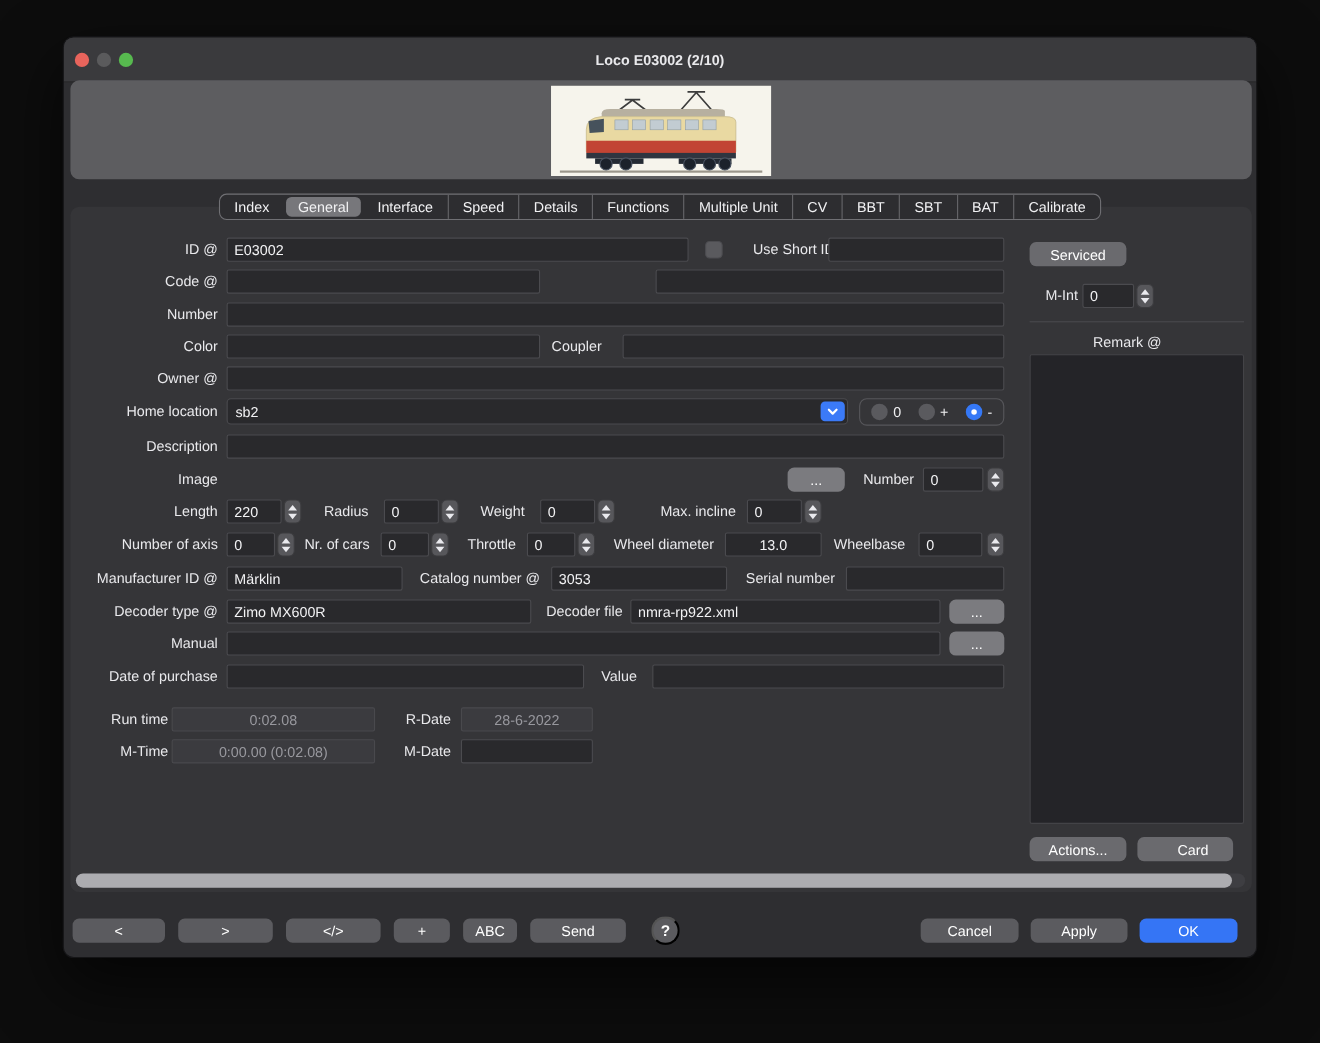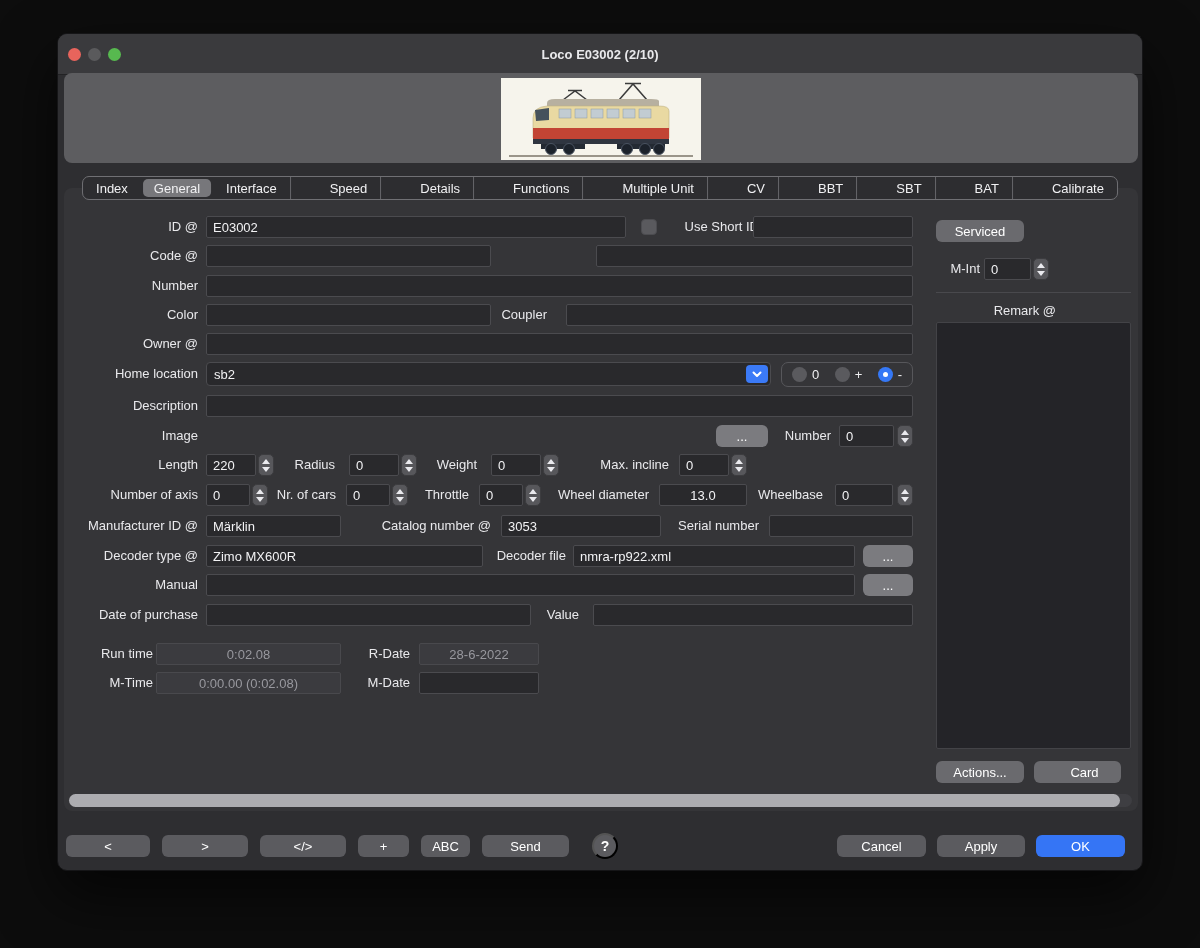--- a/index.html
+++ b/index.html
@@ -15,21 +15,21 @@
   .title{font-size:13px;font-weight:700;color:#e9e9ec;}
   
   .imgpanel{position:absolute;left:6px;top:39px;width:1074px;height:90px;background:#5d5d60;border-radius:8px;}
   .loco{position:absolute;left:50%;top:5px;transform:translateX(-50%);width:200px;height:82px;background:#f6f4ec;}
   .loco svg{display:block;width:100%;height:100%;}
   
   .tabstrip{position:absolute;top:142px;left:50%;transform:translateX(-50%);height:24px;display:flex;
             align-items:stretch;background:#2d2d30;border:1px solid #707074;border-radius:7px;
             box-sizing:border-box;z-index:5;white-space:nowrap;}
   .tab{display:flex;align-items:center;padding:0 13px;font-size:13px;color:#f1f1f3;cursor:default;}
-  .tab.sep{border-left:1px solid #66666a;padding-left:39px;}
+  .tab.sep{border-left:1px solid #66666a;}
   .tab.sel{background:#77777b;border-radius:5px;margin:2px;padding:0 11px;}
   
   .panel{position:absolute;left:6px;top:154px;width:1074px;height:623px;background:#353538;border-radius:8px;}
   .lbl{position:absolute;height:22px;line-height:22px;font-size:13px;color:#e9e9ec;text-align:right;white-space:nowrap;}
   .lbl.left{text-align:right;}
   .inp{position:absolute;height:22px;box-sizing:border-box;background:#29292c;border:1px solid #4b4b4f;
        border-radius:2px;color:#f2f2f4;font-size:13px;padding:0 6px;font-family:inherit;outline:none;}
   .inp.ctr{text-align:center;}
   .inp.dis{background:#3b3b3f;border-color:#49494d;color:#98989e;text-align:center;}
   .st{position:absolute;width:16px;height:22px;background:#57575b;border:1px solid #3c3c3f;border-radius:5px;
@@ -234,21 +234,21 @@
       <span class="lbl" style="left:480px;top:296px;width:105px;">Wheel diameter</span>
       <input class="inp ctr" style="left: 595px; top: 296px; width: 88px;" readonly="" value="13.0">
       <span class="lbl" style="left:690px;top:296px;width:69px;">Wheelbase</span>
       <input class="inp" style="left: 771px; top: 296px; width: 58px;" readonly="" value="0">
       <span class="st" style="left:833px;top:296px;">
           <i class="u"></i>
           <i class="d"></i>
         </span>
 
       <span class="lbl" style="left:0;top:327px;width:134px;">Manufacturer ID @</span>
-      <input class="inp" style="left: 142px; top: 327px; width: 135px;" readonly="" value="Märklin">
+      <input class="inp" style="left: 142px; top: 327px; width: 160px;" readonly="" value="Märklin">
       <span class="lbl" style="left:297px;top:327px;width:130px;">Catalog number @</span>
       <input class="inp" style="left: 437px; top: 327px; width: 160px;" readonly="" value="3053">
       <span class="lbl" style="left:601px;top:327px;width:94px;">Serial number</span>
       <input class="inp" style="left: 705px; top: 327px; width: 144px;" readonly="" value="">
 
       <span class="lbl" style="left:0;top:357px;width:134px;">Decoder type @</span>
       <input class="inp" style="left: 142px; top: 357px; width: 277px;" readonly="" value="Zimo MX600R">
       <span class="lbl" style="left:425px;top:357px;width:77px;">Decoder file</span>
       <input class="inp" style="left: 509px; top: 357px; width: 282px;" readonly="" value="nmra-rp922.xml">
       <button class="btn dots" style="left:799px;top:357px;width:50px;">...</button>

